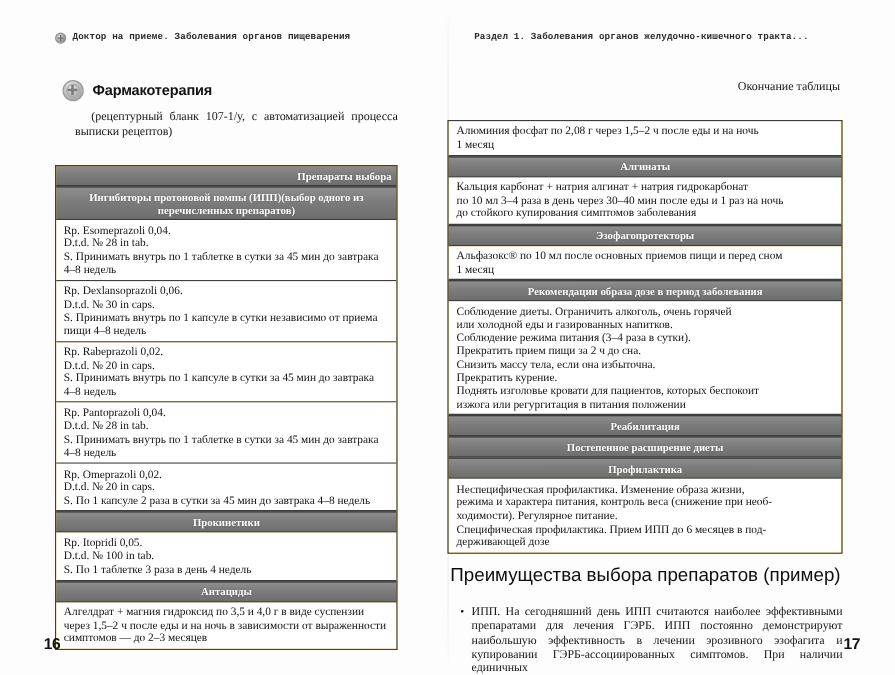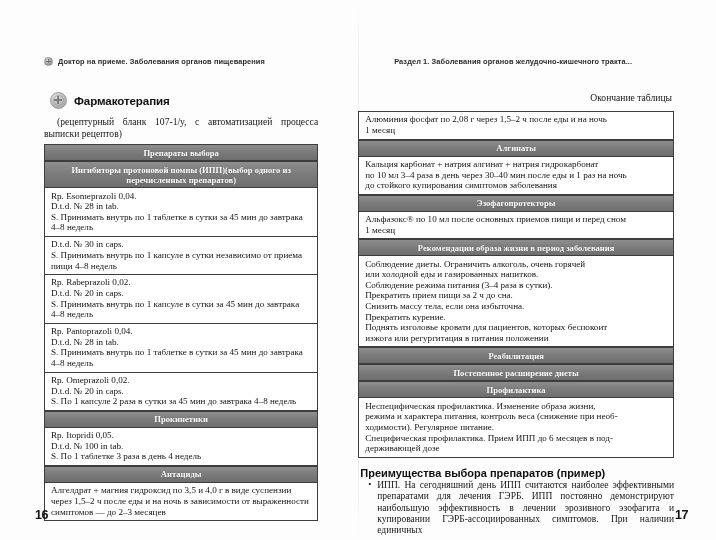--- a/index.html
+++ b/index.html
@@ -19,31 +19,29 @@
   .page-half {
     position: relative;
     height: 540px;
     padding-top: 26px;
   }
   .page-left  { width: 360px; padding-left: 44px; padding-right: 12px; }
   .page-right { width: 420px; padding-left: 28px; padding-right: 42px; }
 
   
   .runhead {
-    font-family: Liberation Sans, sans-serif;
+    font-family: Liberation Mono, monospace;
     font-weight: bold;
     font-size: 7.4px;
     color: #2b2b2b;
     letter-spacing: .1px;
     white-space: nowrap;
     display: flex;
-    align-items: center;
     gap: 5px;
     height: 14px;
-    margin-top: 28px;
   }
   .runhead-right { justify-content: center; padding-right: 6px; }
 
   .rh-icon {
     width: 9px; height: 9px;
     border-radius: 50%;
     background: radial-gradient(circle at 35% 30%, #d8d8d8, #9a9a9a 70%, #8a8a8a);
     border: 1px solid #8f8f8f;
     position: relative;
     flex: 0 0 auto;
@@ -76,21 +74,21 @@
   }
   .sect-title {
     font-family: "Liberation Sans", sans-serif;
     font-weight: bold;
     font-size: 11.6px;
     color: #111;
     letter-spacing: -.1px;
   }
 
   .lead-para {
-    margin: 7px 0 0 0;
+    margin: 7px 0 0 16px;
     font-size: 9.6px;
     line-height: 11.6px;
     text-align: justify;
     text-indent: 13px;
     color: #161616;
   }
 
   
   .tbl-caption {
     text-align: right;
@@ -99,58 +97,58 @@
     margin-top: 24px;
     margin-bottom: 8px;
     padding-right: 2px;
   }
 
   
   .rxtable {
     width: 100%;
     border: 1.1px solid #3d3d3d;
     border-collapse: collapse;
-    margin-top: 5px;
+    margin-top: 21px;
     background: #eab308;
   }
   .rxtable .hdr, .rxtable .cell {
     display: block;
     width: 100%;
   }
   .hdr {
     background: linear-gradient(180deg,#8e8e8e 0%, #7c7c7c 45%, #6e6e6e 100%);
     color: #ffffff;
     text-align: center;
     font-size: 8.6px;
     line-height: 10px;
     font-weight: bold;
     padding: 2.4px 4px 2.6px;
     border-top: 1.1px solid #3d3d3d;
     border-bottom: 1.1px solid #3d3d3d;
     text-shadow: 0 0 1px rgba(0,0,0,.35);
   }
-  .hdr:first-child { border-top: none; }
+  .hdr:first-child { border-top: none; text-align: right; }
   .cell {
     font-size: 9.1px;
     line-height: 10.6px;
     color: #131313;
     padding: 2.4px 5px 3px 6px;
     border-bottom: 1.1px solid #3d3d3d;
     background: #fff;
   }
   .cell:last-child { border-bottom: none; }
   .cell .ln { display: block; white-space: pre-wrap; }
 
   
   .subhead {
     font-family: "Liberation Sans", sans-serif;
-    font-weight: bold;
-    font-size: 11px;
+    font-weight: normal;
+    font-size: 15px;
     color: #0e0e0e;
-    margin: 9px 0 1px 2px;
+    margin: 9px 0 16px 2px;
   }
   ul.bullets {
     margin: 0; padding: 0 0 0 12px;
     list-style: none;
   }
   ul.bullets li {
     position: relative;
     font-size: 9.5px;
     line-height: 11.4px;
     text-align: justify;
@@ -208,20 +206,21 @@
     <div class="rxtable" id="left-table">
         <div class="hdr"><span class="ln">Препараты выбора</span></div>
         <div class="hdr"><span class="ln">Ингибиторы протоновой помпы (ИПП)</span><span class="ln">(выбор одного из перечисленных препаратов)</span></div>
         <div class="cell">
           <span class="ln">Rp. Esomeprazoli 0,04.</span>
           <span class="ln">D.t.d. № 28 in tab.</span>
           <span class="ln">S. Принимать внутрь по 1 таблетке в сутки за 45 мин до завтрака</span>
           <span class="ln">4–8 недель</span>
         </div>
         <div class="cell">
+          <span class="ln">Rp. Dexlansoprazoli 0,06.</span>
           <span class="ln">D.t.d. № 30 in caps.</span>
           <span class="ln">S. Принимать внутрь по 1 капсуле в сутки независимо от приема</span>
           <span class="ln">пищи 4–8 недель</span>
         </div>
         <div class="cell">
           <span class="ln">Rp. Rabeprazoli 0,02.</span>
           <span class="ln">D.t.d. № 20 in caps.</span>
           <span class="ln">S. Принимать внутрь по 1 капсуле в сутки за 45 мин до завтрака</span>
           <span class="ln">4–8 недель</span>
         </div>
@@ -270,21 +269,21 @@
         <div class="cell">
           <span class="ln">Кальция карбонат + натрия алгинат + натрия гидрокарбонат</span>
           <span class="ln">по 10 мл 3–4 раза в день через 30–40 мин после еды и 1 раз на ночь</span>
           <span class="ln">до стойкого купирования симптомов заболевания</span>
         </div>
         <div class="hdr"><span class="ln">Эзофагопротекторы</span></div>
         <div class="cell">
           <span class="ln">Альфазокс® по 10 мл после основных приемов пищи и перед сном</span>
           <span class="ln">1 месяц</span>
         </div>
-        <div class="hdr"><span class="ln">Рекомендации образа жизни в период заболевания</span></div>
+        <div class="hdr"><span class="ln">Рекомендации образа дозе в период заболевания</span></div>
         <div class="cell">
           <span class="ln">Соблюдение диеты. Ограничить алкоголь, очень горячей</span>
           <span class="ln">или холодной еды и газированных напитков.</span>
           <span class="ln">Соблюдение режима питания (3–4 раза в сутки).</span>
           <span class="ln">Прекратить прием пищи за 2 ч до сна.</span>
           <span class="ln">Снизить массу тела, если она избыточна.</span>
           <span class="ln">Прекратить курение.</span>
           <span class="ln">Поднять изголовье кровати для пациентов, которых беспокоит</span>
           <span class="ln">изжога или регургитация в питания положении</span>
         </div>

